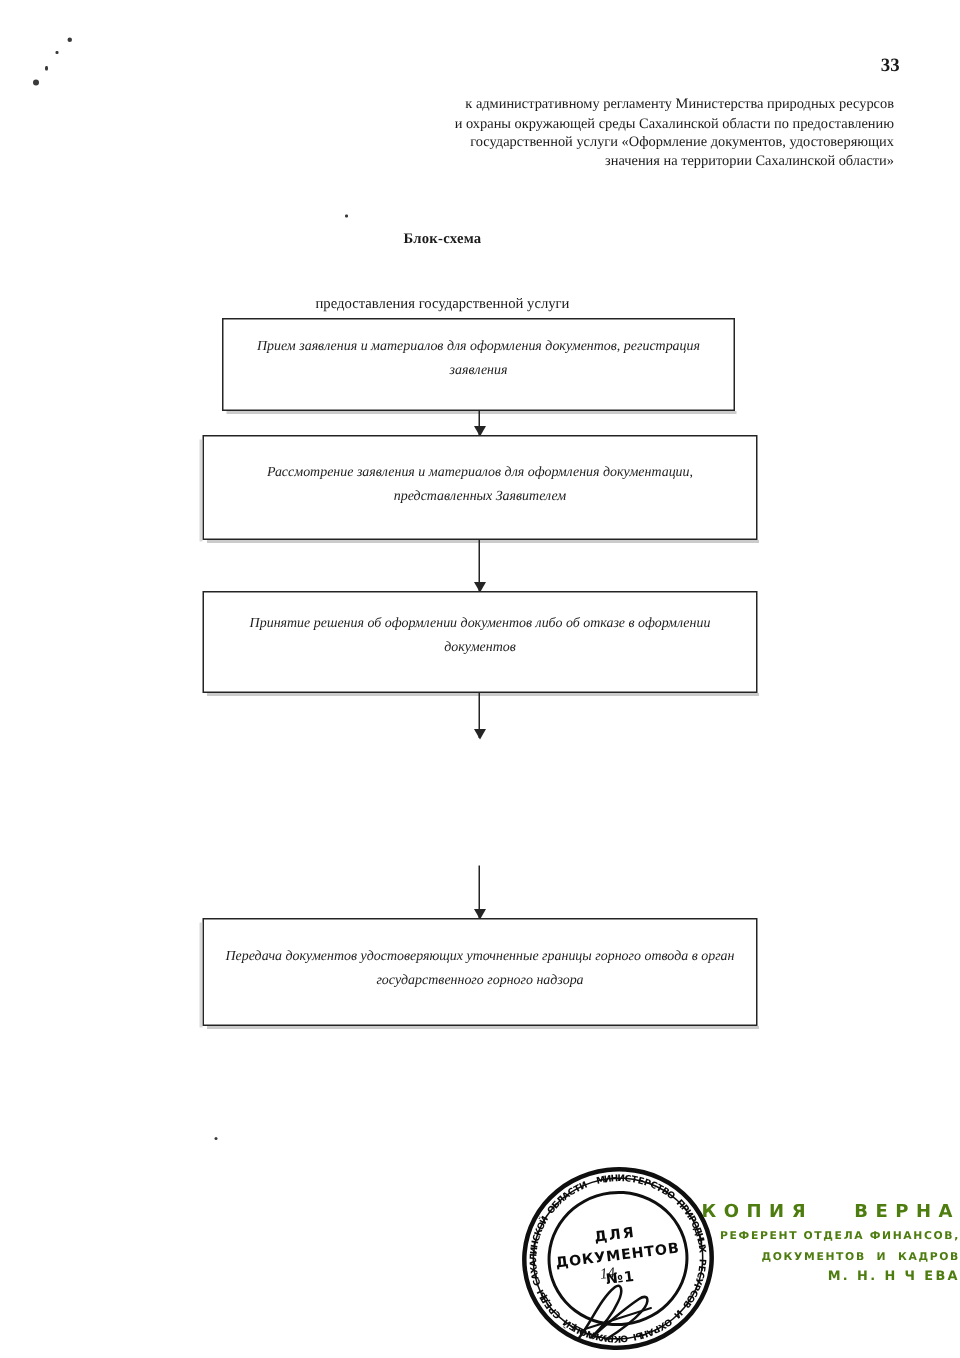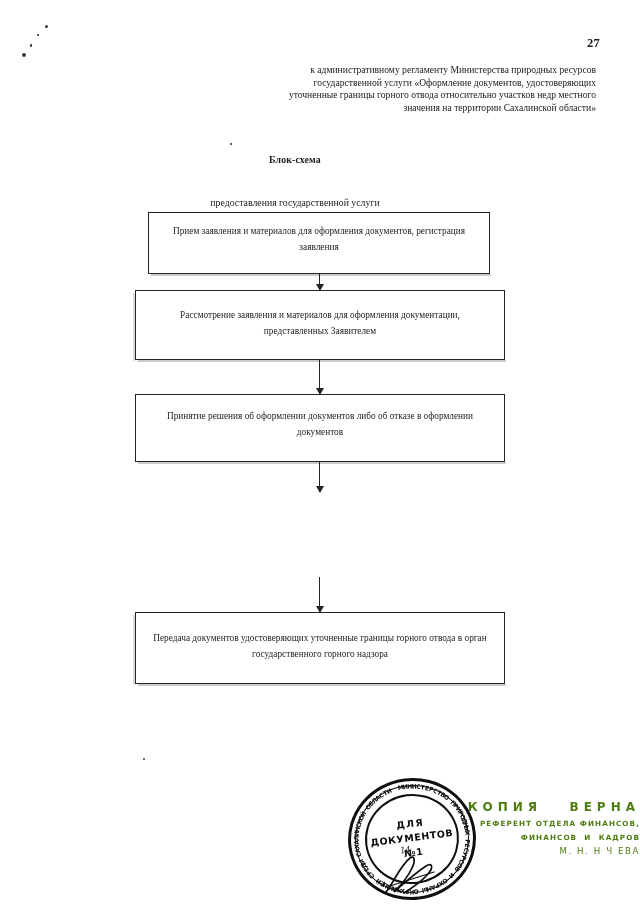--- a/index.html
+++ b/index.html
@@ -89,20 +89,21 @@
     margin-top: 28px;
   }
 
   
   .flow {
     position: absolute;
     left: 0;
     top: 0;
     width: 556px;
     height: 720px;
+    font-style: italic;
   }
   .node {
     position: absolute;
     border: 1.1px solid #242424;
     background: #ffffff;
     box-sizing: border-box;
   }
   .node .node-text {
     display: block;
     text-align: center;
@@ -265,21 +266,21 @@
     font-size: 7.2px;
     font-weight: 700;
     letter-spacing: 1.1px;
     margin-top: 5px;
     margin-left: 14px;
     white-space: pre;
   }
   .certify .cf-line4 {
     display: block;
     font-size: 8.6px;
-    font-weight: 400;
+    font-weight: 700;
     letter-spacing: 1.6px;
     margin-top: 4px;
     margin-left: 62px;
     white-space: pre;
   }
 
   
   .hand-date {
     position: absolute;
     left: 70px;
@@ -304,26 +305,26 @@
 
 <div class="page">
 
   <div class="speck s1"></div>
   <div class="speck s2"></div>
   <div class="speck s3"></div>
   <div class="speck s4"></div>
   <div class="speck s5"></div>
   <div class="speck s6"></div>
 
-  <div class="page-number">27</div>
+  <div class="page-number">33</div>
 
   <div class="appendix">
     <span class="ap-line">к административному регламенту Министерства природных ресурсов</span>
+    <span class="ap-line">и охраны окружающей среды Сахалинской области по предоставлению</span>
     <span class="ap-line">государственной  услуги «Оформление документов, удостоверяющих</span>
-    <span class="ap-line">уточненные границы горного отвода относительно участков недр местного</span>
     <span class="ap-line">значения на территории Сахалинской области»</span>
   </div>
 
   <div class="scheme-caption">
     <span class="sc-title">Блок-схема</span>
     <span class="sc-sub">предоставления государственной услуги</span>
   </div>
 
   <div class="flow">
 
@@ -444,21 +445,21 @@
       <div class="stamp-center">
         <span class="sc-l1">ДЛЯ</span>
         <span class="sc-l2">ДОКУМЕНТОВ</span>
         <span class="sc-l3">№1</span>
       </div>
     </div>
 
     <div class="certify">
       <span class="cf-line1">КОПИЯ   ВЕРНА</span>
       <span class="cf-line2">РЕФЕРЕНТ ОТДЕЛА ФИНАНСОВ,</span>
-      <span class="cf-line3">ФИНАНСОВ  И  КАДРОВ</span>
+      <span class="cf-line3">ДОКУМЕНТОВ  И  КАДРОВ</span>
       <span class="cf-line4">М. Н. Н Ч ЕВА</span>
     </div>
 
     <div class="hand-date">14</div>
 
     <svg class="signature" viewBox="0 0 80 48">
       <path d="M6 40 C 14 30, 20 14, 30 6 C 34 3, 36 8, 32 16 C 28 25, 20 34, 14 40
                C 22 33, 34 22, 46 14 C 52 10, 54 15, 48 22 C 42 29, 32 36, 24 41" fill="none" stroke="#101010" stroke-width="1.7" stroke-linecap="round"></path>
       <path d="M10 34 L 54 20" fill="none" stroke="#101010" stroke-width="1.3" stroke-linecap="round"></path>
     </svg>

